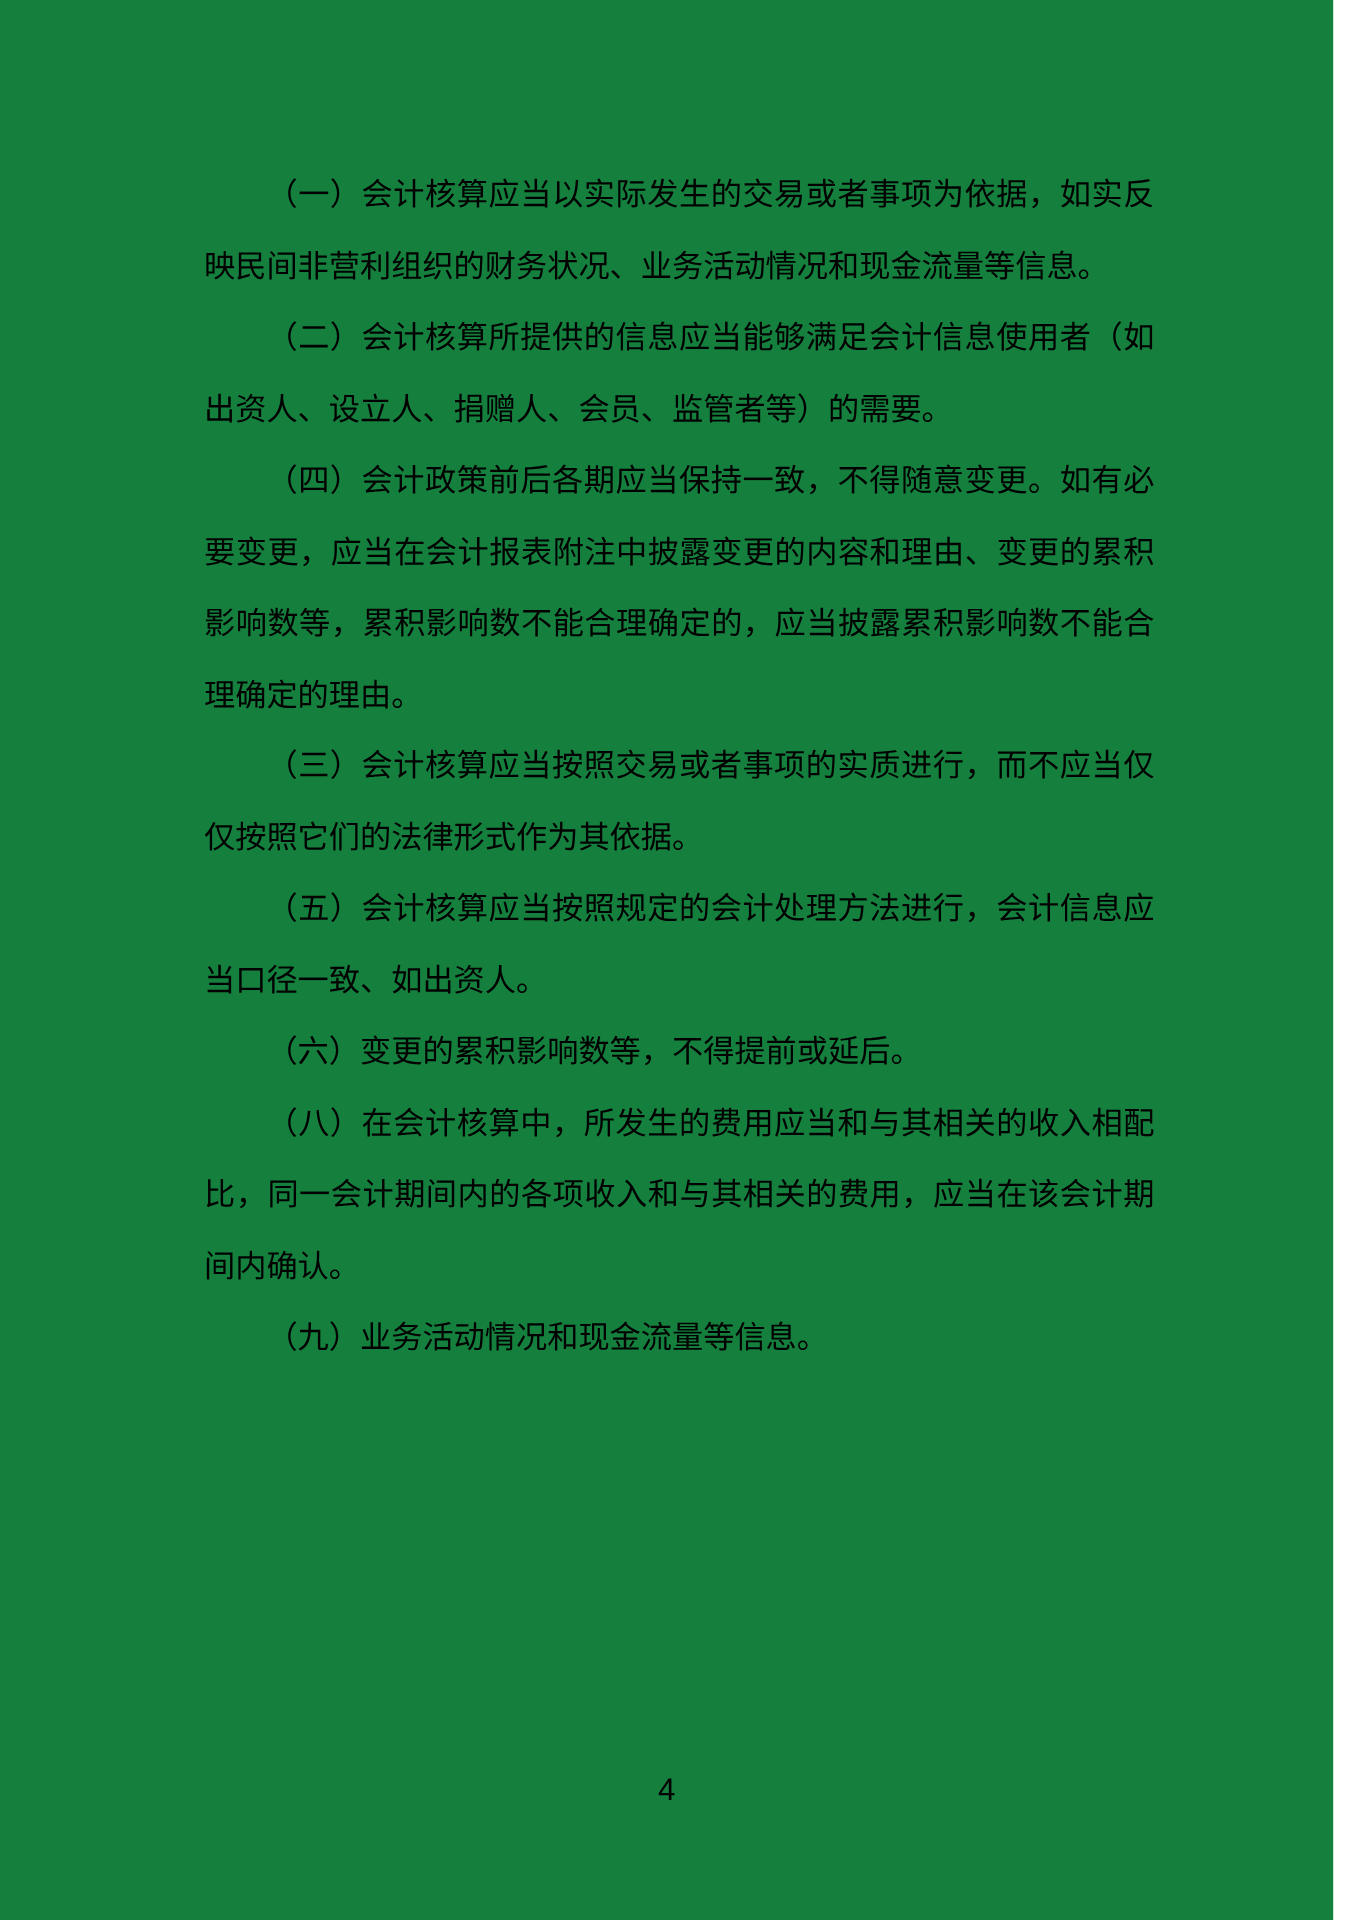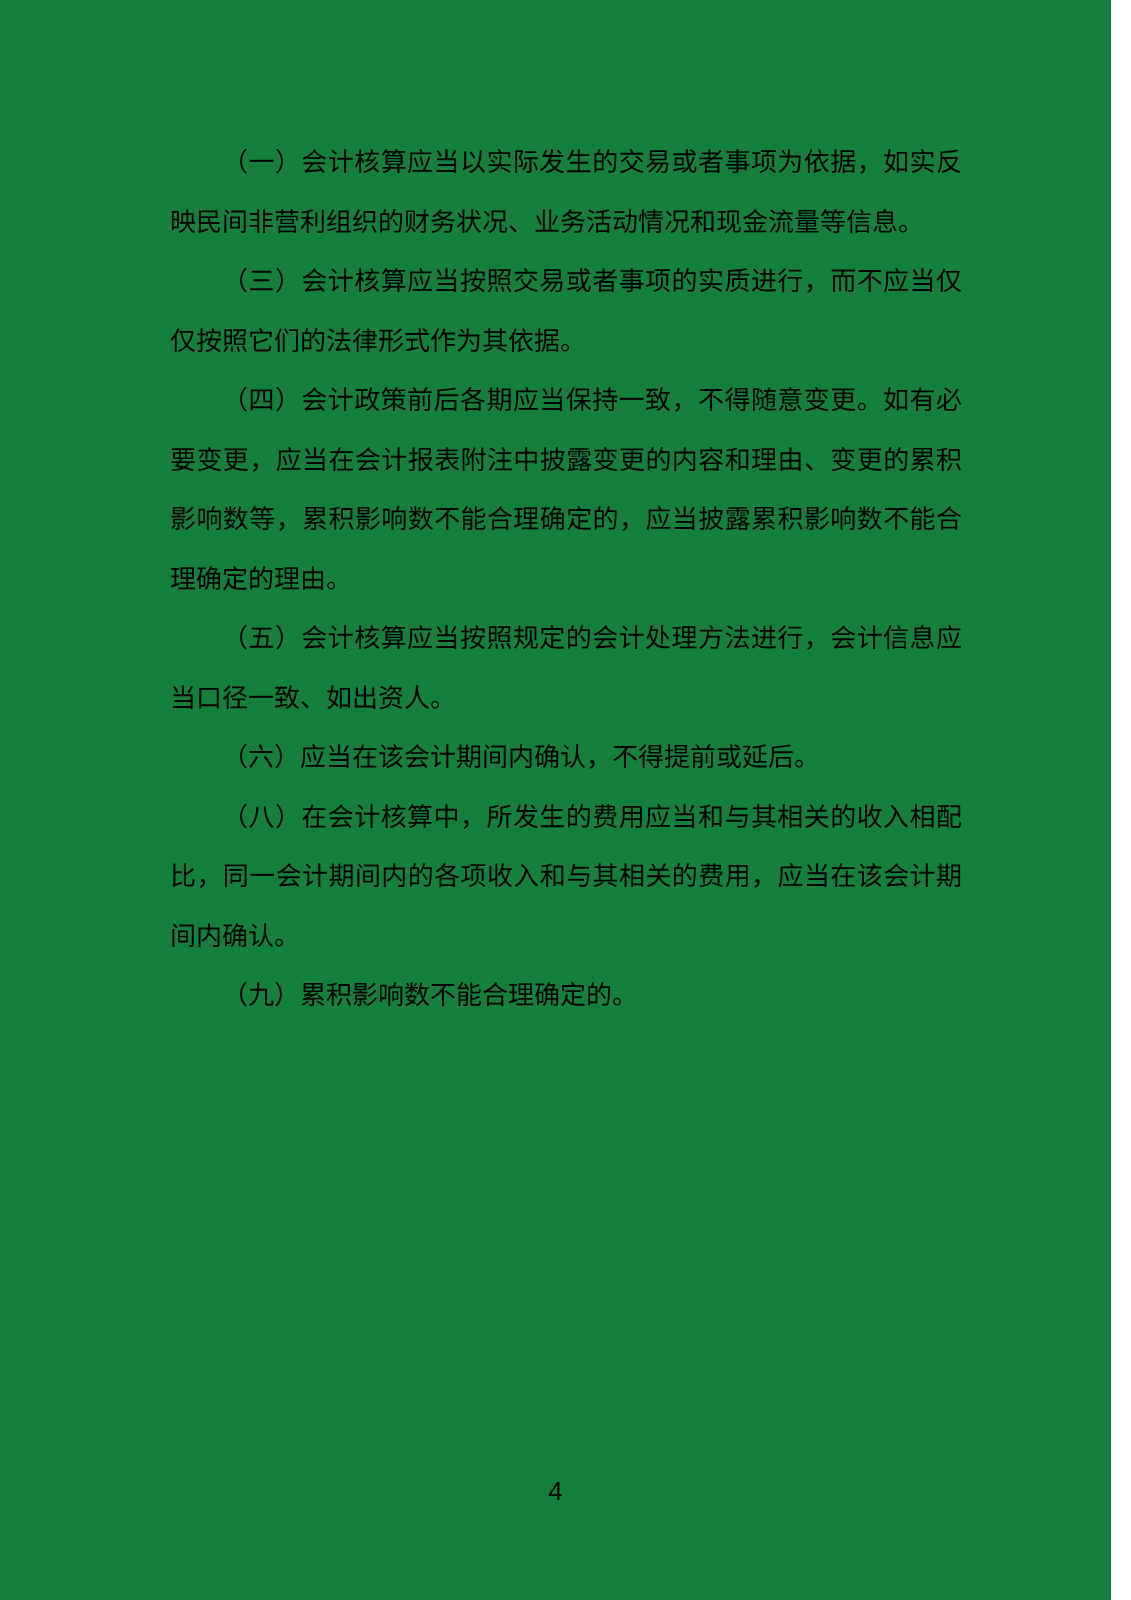--- a/index.html
+++ b/index.html
@@ -44,21 +44,22 @@
     line-height: 30px;
     color: #000000;
   }
 </style>
 </head>
 <body>
 
 <div class="page">
   <div class="text-block" id="paragraphs-container">
       <p class="para">（一）会计核算应当以实际发生的交易或者事项为依据，如实反映民间非营利组织的财务状况、业务活动情况和现金流量等信息。</p>
+      <p class="para">（二）会计核算所提供的信息应当能够满足会计信息使用者（如出资人、设立人、捐赠人、会员、监管者等）的需要。</p>
+      <p class="para">（四）会计政策前后各期应当保持一致，不得随意变更。如有必要变更，应当在会计报表附注中披露变更的内容和理由、变更的累积影响数等，累积影响数不能合理确定的，应当披露累积影响数不能合理确定的理由。</p>
       <p class="para">（三）会计核算应当按照交易或者事项的实质进行，而不应当仅仅按照它们的法律形式作为其依据。</p>
-      <p class="para">（四）会计政策前后各期应当保持一致，不得随意变更。如有必要变更，应当在会计报表附注中披露变更的内容和理由、变更的累积影响数等，累积影响数不能合理确定的，应当披露累积影响数不能合理确定的理由。</p>
       <p class="para">（五）会计核算应当按照规定的会计处理方法进行，会计信息应当口径一致、如出资人。</p>
-      <p class="para">（六）应当在该会计期间内确认，不得提前或延后。</p>
+      <p class="para">（六）变更的累积影响数等，不得提前或延后。</p>
       <p class="para">（八）在会计核算中，所发生的费用应当和与其相关的收入相配比，同一会计期间内的各项收入和与其相关的费用，应当在该会计期间内确认。</p>
-      <p class="para">（九）累积影响数不能合理确定的。</p>
+      <p class="para">（九）业务活动情况和现金流量等信息。</p>
     </div>
   <div class="page-number">4</div>
 </div>
 
 </body></html>

